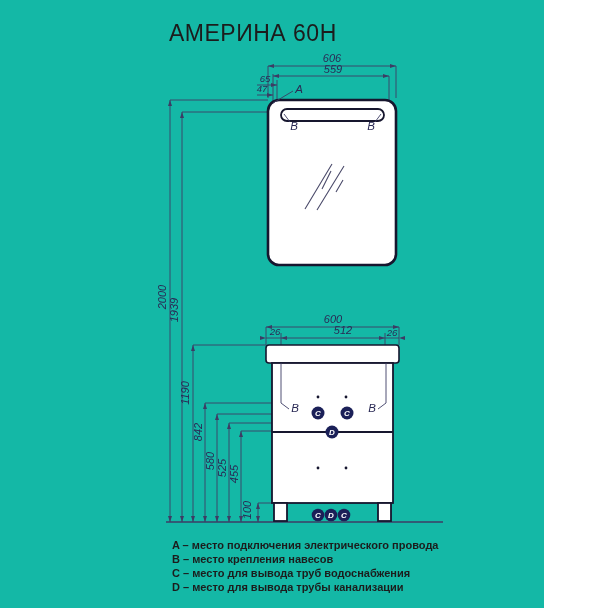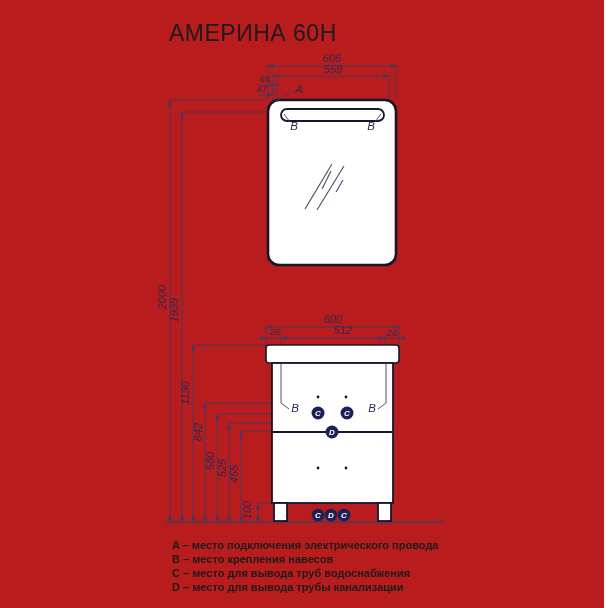--- a/index.html
+++ b/index.html
@@ -1,16 +1,16 @@
 <!DOCTYPE html>
 <html><head>
 <meta charset="utf-8">
 <style>
   html,body{margin:0;padding:0;background:#ffffff;}
-  .page{position:relative;width:604px;height:608px;background:#b91c1c;overflow:hidden;}
+  .page{position:relative;width:544px;height:608px;background:#14b8a6;overflow:hidden;}
   svg{display:block;}
   .ln{stroke:#3c3c64;stroke-width:0.9;fill:none;}
   .ln2{stroke:#3c3c64;stroke-width:1.3;fill:none;}
   .thick{stroke:#16162e;stroke-width:2.6;fill:#ffffff;}
   .med{stroke:#16162e;stroke-width:1.8;fill:#ffffff;}
   .ctop{stroke:#16162e;stroke-width:1.6;fill:#ffffff;}
   .hatch{stroke:#4a4a6a;stroke-width:1.1;fill:none;}
   .arrow{fill:#3c3c64;stroke:none;}
   .dot{fill:#16162e;stroke:none;}
   .marker{fill:#1b2058;stroke:none;}

